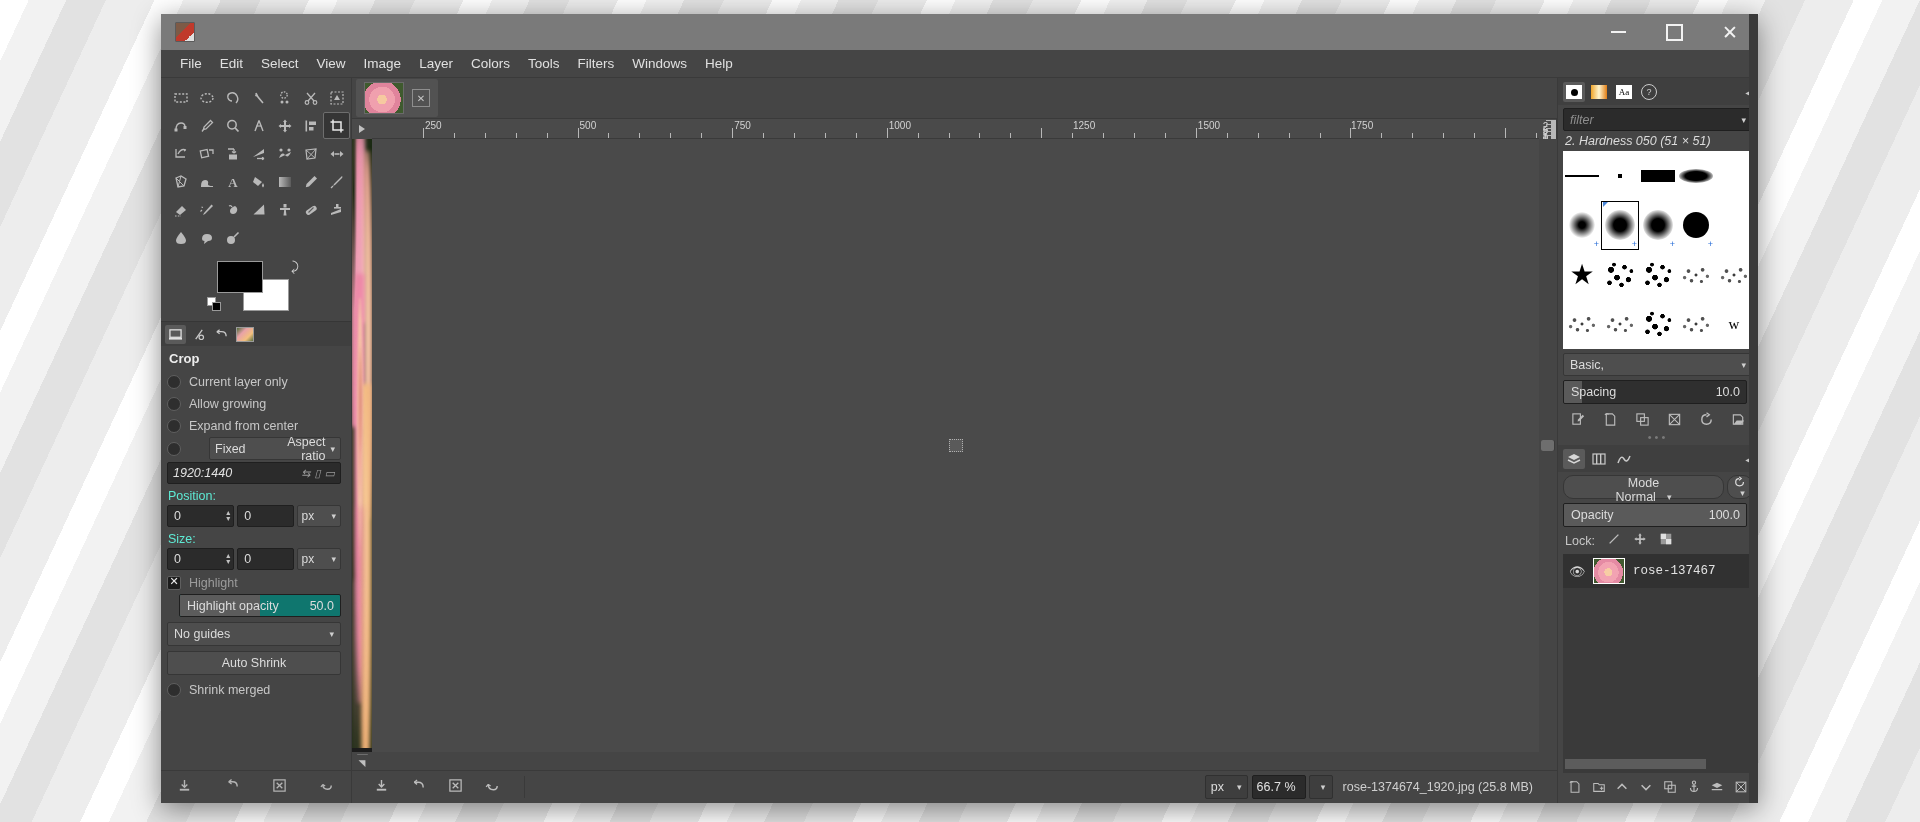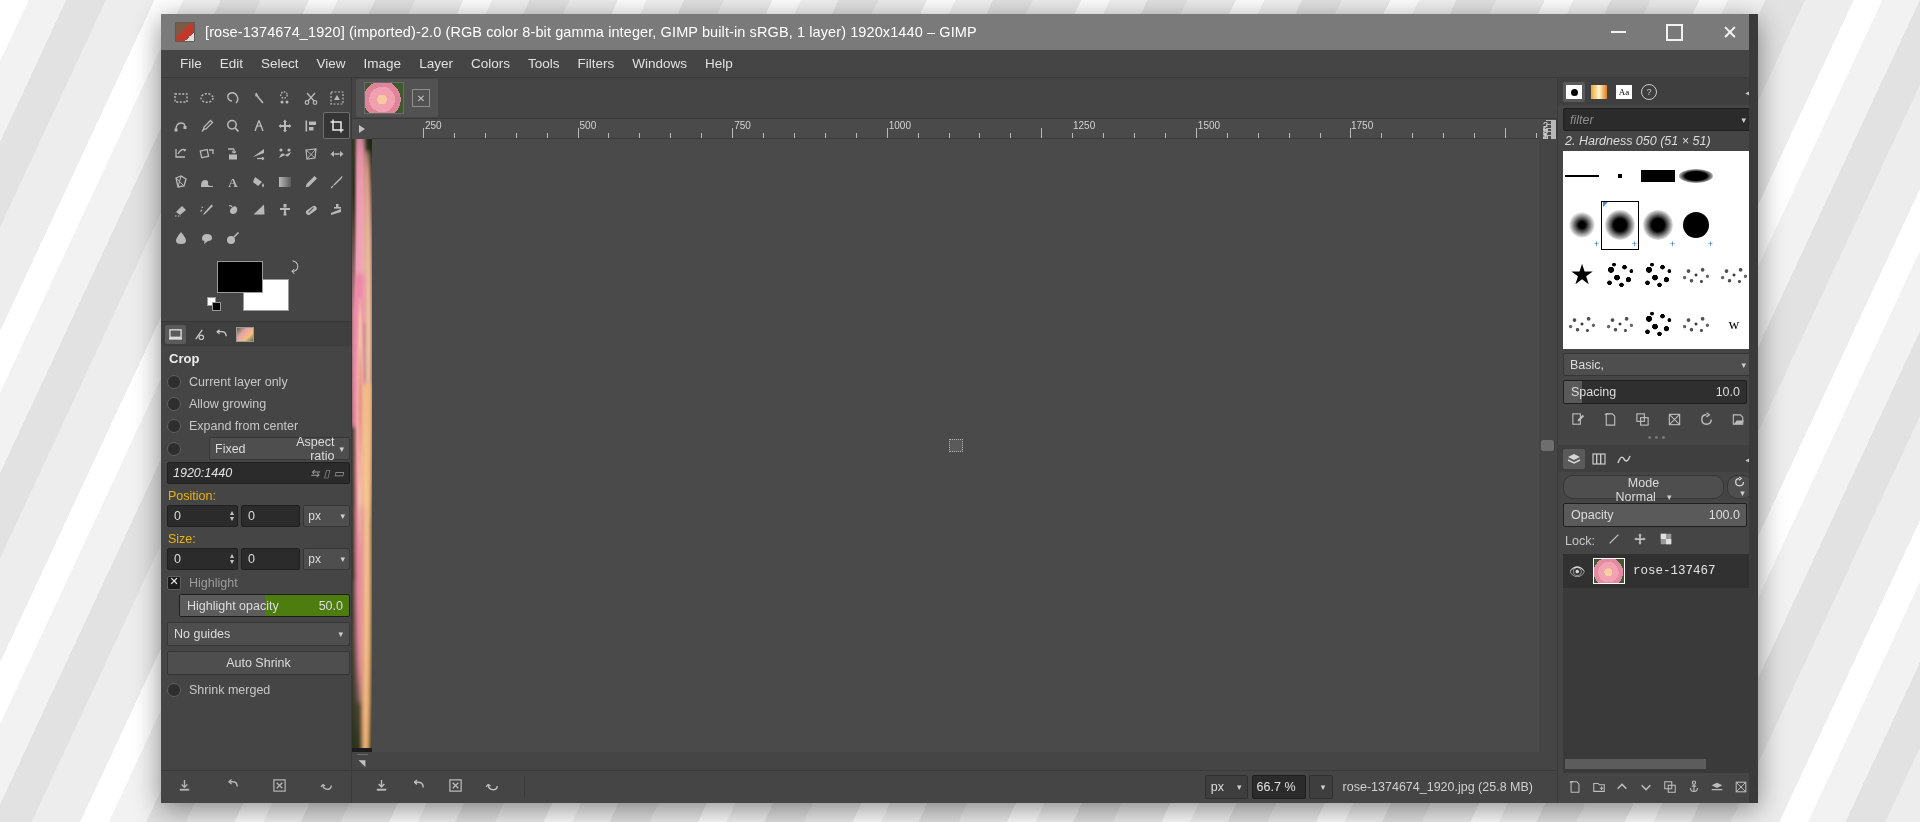--- a/index.html
+++ b/index.html
@@ -78,52 +78,52 @@
   #resetsw i.b{left:0;top:0;width:7px;height:7px;background:#fff;}
   #resetsw i.f{left:5px;top:5px;width:7px;height:7px;background:#000;}
   
   #tooloptions{flex:1;display:flex;flex-direction:column;min-height:0;background:#454545;}
   #to-tabs{display:flex;align-items:center;gap:2px;padding:3px 4px 2px 4px;background:#3f3f3f;border-top:1px solid #363636;}
   .to-tab{width:21px;height:19px;display:flex;align-items:center;justify-content:center;
     font-size:11px;color:#c9c9c9;border-radius:2px;}
   .to-tab.sel{background:#5a5a5a;}
   .to-tab .mini-thumb{width:16px;height:13px;border:1px solid #9a9a9a;
     background:linear-gradient(135deg,#4f6b3a,#e8a2a8 35%,#f3c07e 70%,#5c7040);}
-  #to-body{flex:1;overflow:hidden;padding:2px 1px 0 6px;font-size:12.5px;}
+  #to-body{flex:1;overflow:hidden;padding:2px 10px 0 6px;font-size:12.5px;}
   .to-title{font-weight:bold;font-size:13px;color:#ededed;margin:3px 0 5px 2px;}
   .opt-row{display:flex;align-items:center;height:21px;margin-bottom:1px;}
   .chk{width:12px;height:12px;border-radius:50%;background:#2e2e2e;border:1px solid #5f5f5f;flex:0 0 12px;margin-right:8px;}
   .chk.sq{border-radius:2px;background:#1c1c1c;position:relative;}
   .chk.sq.on::after{content:"✕";position:absolute;left:0;top:-2px;width:12px;text-align:center;
     font-size:11px;color:#ededed;font-family:"DejaVu Sans",sans-serif;}
   .opt-label{color:#c7c7c7;}
   .opt-label.dim{color:#9c9c9c;}
   .combo{
     background:#4e4e4e;border:1px solid #363636;border-radius:2px;height:21px;
     display:flex;align-items:center;padding:0 5px;color:#dcdcdc;font-size:12.5px;flex:1;
   }
   .combo .cv{flex:1;}
   .caret{font-size:9px;color:#cfcfcf;margin-left:5px;font-family:"DejaVu Sans",sans-serif;}
   .entry{
     background:#2b2b2b;border:1px solid #1f1f1f;border-radius:2px;height:20px;
     display:flex;align-items:center;padding:0 5px;color:#e2e2e2;font-size:12.5px;font-style:italic;
   }
   .entry .ev{flex:1;}
   .entry .eicons{display:flex;gap:4px;align-items:center;color:#9a9a9a;font-size:11px;}
-  .sec-label{color:#eab308;margin:5px 0 2px 1px;}
+  .sec-label{color:#5eead4;margin:5px 0 2px 1px;}
   .pairrow{display:flex;gap:3px;align-items:center;margin-bottom:2px;}
   .spin{background:#2b2b2b;border:1px solid #1f1f1f;border-radius:2px;height:20px;
     display:flex;align-items:center;padding:0 3px 0 6px;color:#dcdcdc;font-size:12.5px;width:72px;}
   .spin .sv{flex:1;}
   .spin .arrows{display:flex;flex-direction:column;line-height:6px;font-size:8px;color:#c2c2c2;
     font-family:"DejaVu Sans",sans-serif;}
   .unitcombo{background:#4e4e4e;border:1px solid #363636;border-radius:2px;height:20px;
     display:flex;align-items:center;padding:0 4px;color:#dcdcdc;font-size:12px;width:44px;}
   .slider{
-    position:relative;height:21px;background:#4d7c0f;border:1px solid #1f1f1f;border-radius:2px;
+    position:relative;height:21px;background:#0f766e;border:1px solid #1f1f1f;border-radius:2px;
     display:flex;align-items:center;overflow:hidden;margin-bottom:3px;
   }
   .slider .fill{position:absolute;left:0;top:0;bottom:0;background:#5c5c5c;}
   .slider .stxt{position:relative;padding-left:7px;color:#dcdcdc;font-size:12.5px;flex:1;}
   .slider .sval{position:relative;padding-right:6px;color:#dcdcdc;font-size:12.5px;}
   .btnwide{
     background:#4e4e4e;border:1px solid #363636;border-radius:2px;height:22px;
     display:flex;align-items:center;justify-content:center;color:#dcdcdc;font-size:12.5px;margin-bottom:4px;
   }
   .combowide{
@@ -300,21 +300,20 @@
 </style>
 </head>
 <body>
 
 <div id="desktop"></div>
 
 <div id="gimp-window">
 
   <div id="titlebar">
     <div class="tb-icon"></div>
-    <div class="tb-title">[rose-1374674_1920] (imported)-2.0 (RGB color 8-bit gamma integer, GIMP built-in sRGB, 1 layer) 1920x1440 – GIMP</div>
     <div class="tb-spacer"></div>
     <div class="winbtn">
         <span class="glyph-min"></span>
       </div>
     <div class="winbtn">
         <span class="glyph-max"></span>
       </div>
     <div class="winbtn close">
         <span class="glyph-close">✕</span>
       </div>

